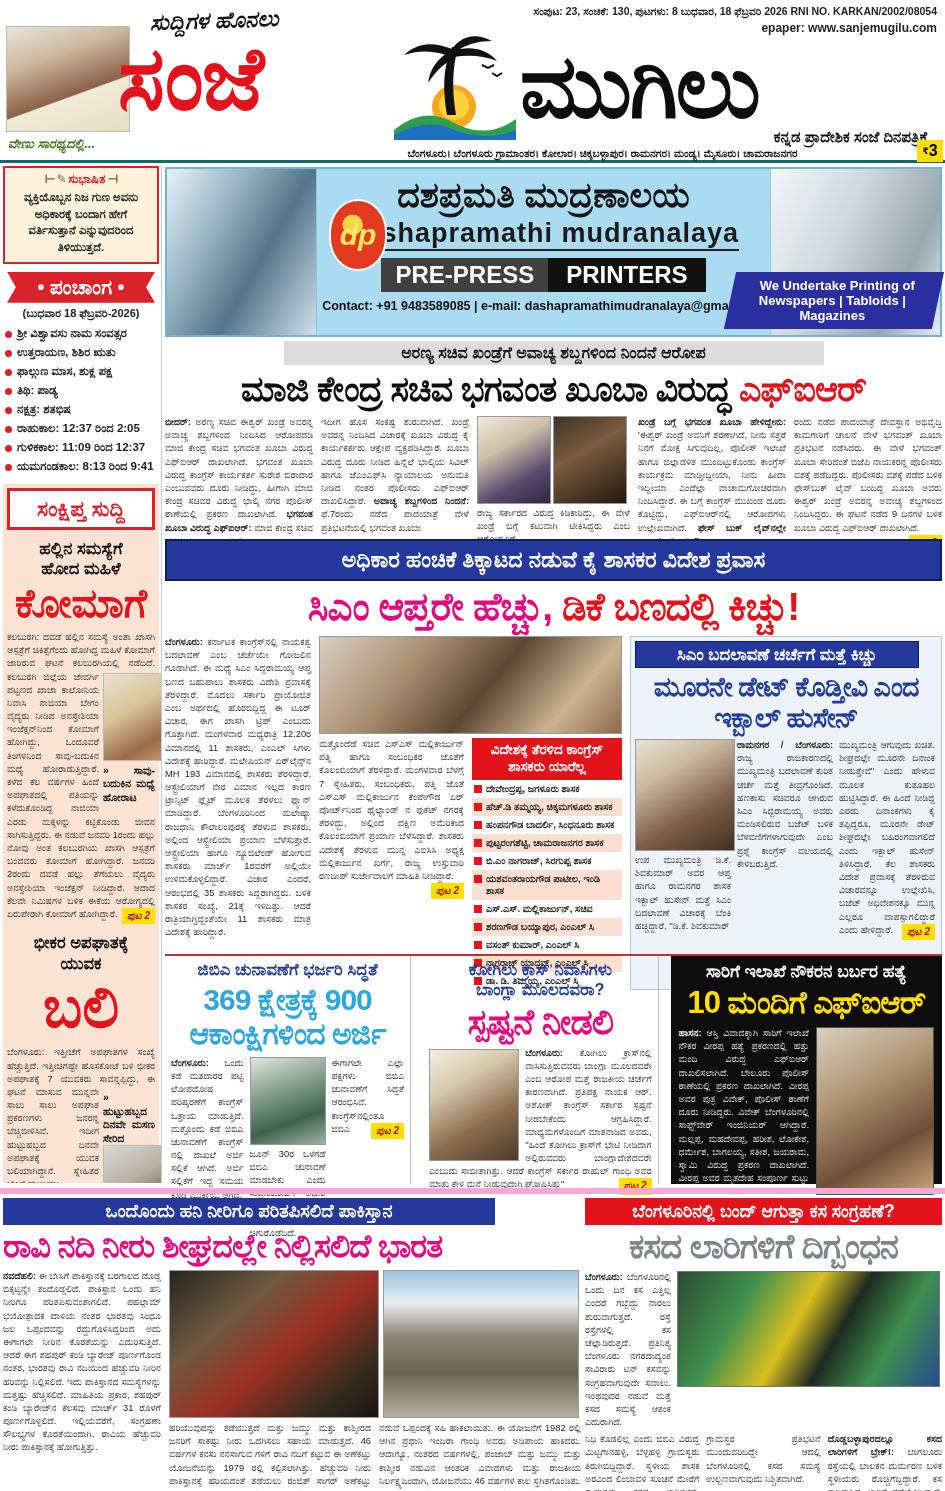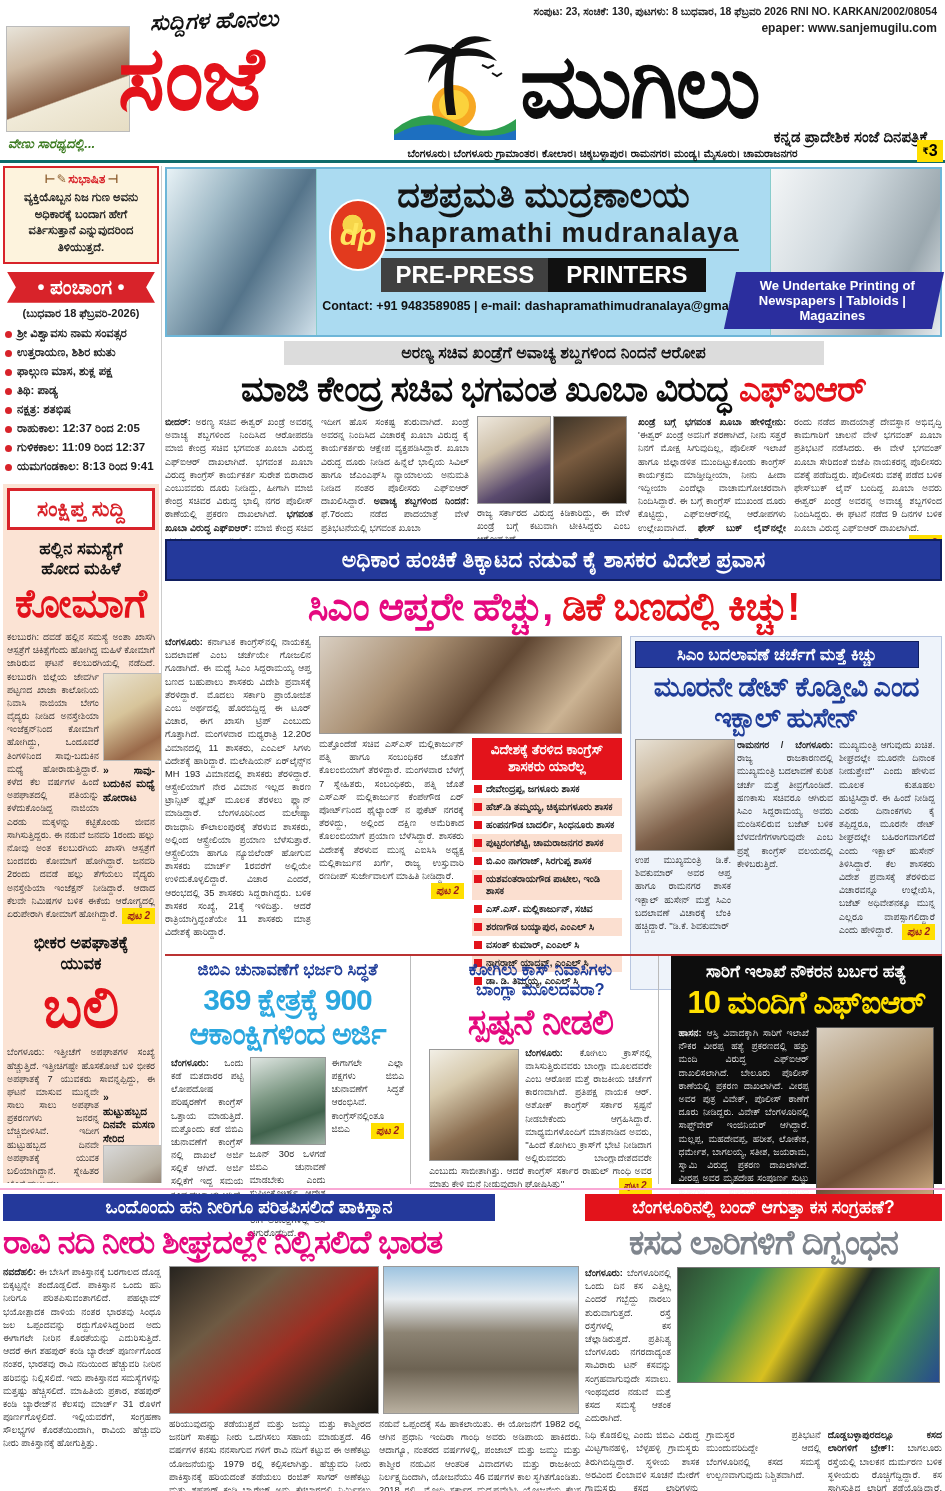--- a/index.html
+++ b/index.html
@@ -119,21 +119,21 @@
   .kog-head { color:#e5097f; font-size:35px; font-weight:bold; text-align:center; margin:2px 0 4px; letter-spacing:-1px; }
   .kog-photo { float:left; width:90px; height:112px; background:linear-gradient(150deg,#f2efe6 0%,#d6c9ac 30%,#8a6d50 65%,#4c3a28 100%); border:1px solid #999; margin:2px 6px 2px 0; }
   .fir10 { width:280px; background:#0d0d0d; color:#fff; padding:6px 8px 0; }
   .fir10-kicker { color:#fff; font-weight:bold; font-size:17px; text-align:center; }
   .fir10-head { color:#ffe000; font-size:31px; font-weight:bold; text-align:center; margin:3px 0 6px; letter-spacing:-1px; }
   .fir10-row { display:flex; gap:7px; }
   .fir10 .body-txt { color:#f2f2f2; }
   .fir10-photo { width:118px; height:168px; background:linear-gradient(150deg,#d9cfc0 0%,#b09878 35%,#6e4f38 70%,#caa87f 100%); border:1px solid #555; flex-shrink:0; }
 
   
-  .bottom { position:absolute; left:0; top:1188px; width:945px; height:303px; border-top:2px solid #f9a8d4; }
+  .bottom { position:absolute; left:0; top:1188px; width:945px; height:303px; border-top:6px solid #f9a8d4; }
   .ravi { position:absolute; left:3px; top:4px; width:578px; height:296px; }
   .ravi-kicker { width:492px; background:#24399b; color:#fff; font-weight:bold; font-size:18px; text-align:center; padding:3px 0; }
   .ravi-head { color:#e5097f; font-size:32px; font-weight:bold; margin:3px 0 5px; letter-spacing:-1px; }
   .ravi-body { display:flex; gap:8px; }
   .ravi-c1 { width:158px; }
   .ravi-right { width:412px; }
   .ravi-photos { display:flex; gap:4px; }
   .ph-podium { width:210px; height:148px; background:linear-gradient(140deg,#27241f 0%,#6e5a43 30%,#9c2f23 55%,#3a2d20 80%,#191510 100%); border:1px solid #999; }
   .ph-valley { width:196px; height:148px; background:linear-gradient(180deg,#9ec4e0 0%,#e9eef2 22%,#8c8373 45%,#6d6353 70%,#b9b0a0 100%); border:1px solid #999; }
   .ravi-txtrow { display:flex; gap:8px; margin-top:4px; }

